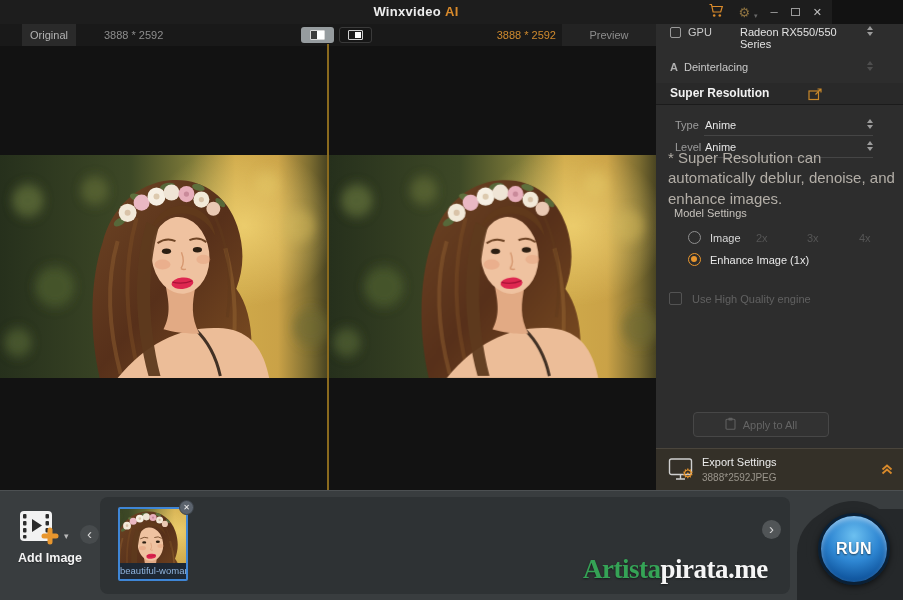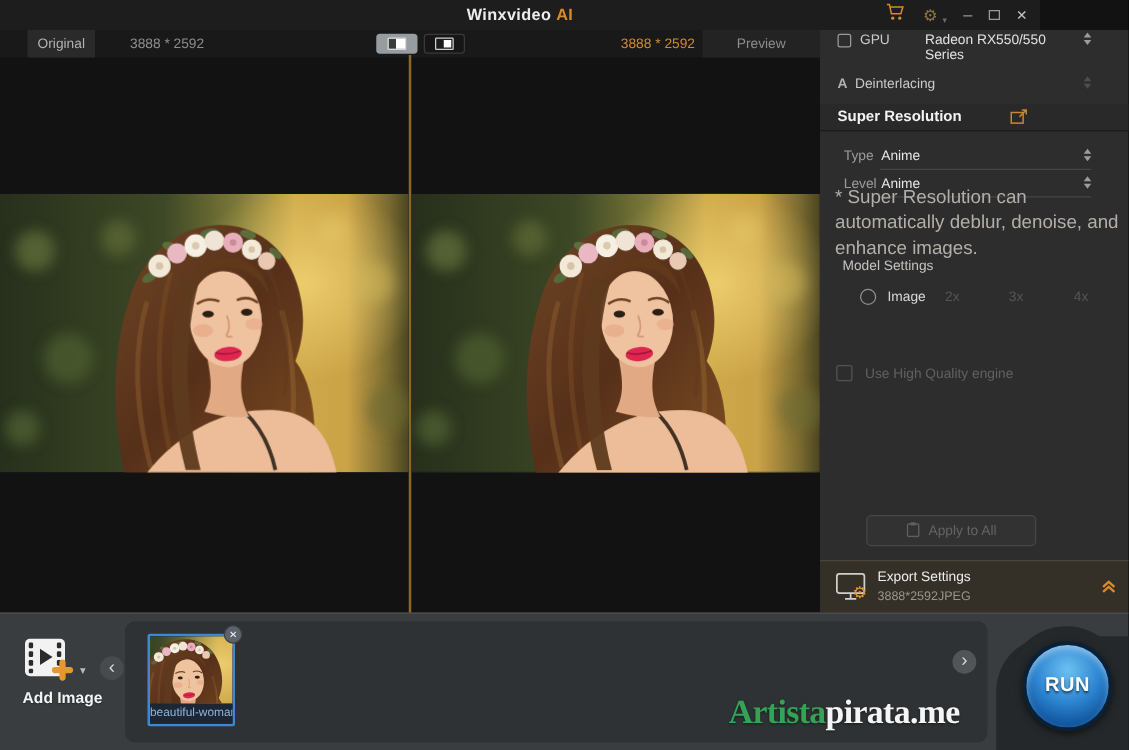--- a/index.html
+++ b/index.html
@@ -320,20 +320,24 @@
     <div class="row model-lbl">Model Settings</div>
 
     <div class="row scale-row">
       <span class="radio"></span>
       <span class="lbl">Image</span>
       <span class="scale-opt so-0">2x</span>
       <span class="scale-opt so-1">3x</span>
       <span class="scale-opt so-2">4x</span>
     </div>
 
+    <div class="row enh-row">
+      <span class="radio sel"></span>
+      <span class="lbl">Enhance Image (1x)</span>
+    </div>
 
     <div class="row hq-row">
       <span class="checkbox"></span>
       <span class="lbl">Use High Quality engine</span>
     </div>
 
     <div class="apply-btn">
       <span>
         <svg width="11" height="13" viewBox="0 0 11 13">
           <rect x="1" y="2.2" width="9" height="10" rx="1" fill="none" stroke="#5f5f5f" stroke-width="1.1"></rect>

